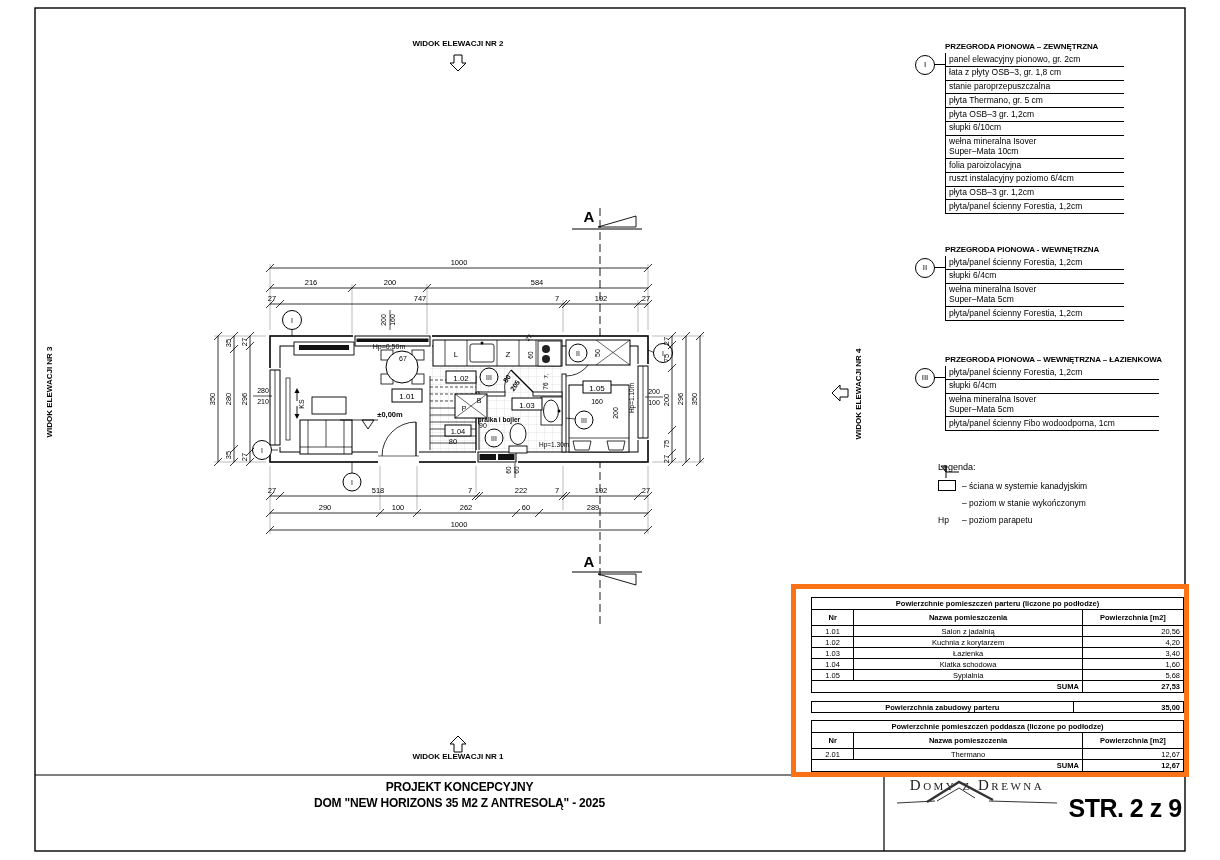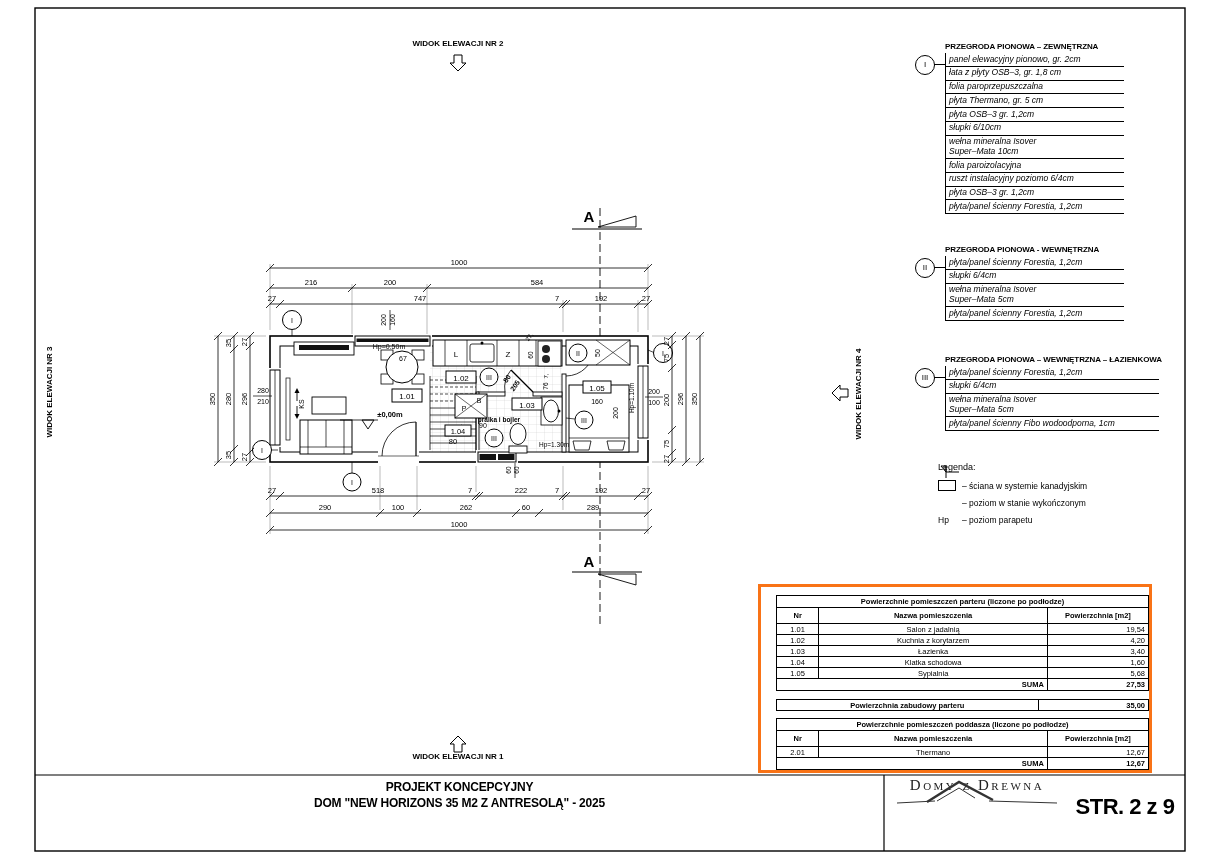--- a/index.html
+++ b/index.html
@@ -4,53 +4,53 @@
 <style>
   html,body{margin:0;padding:0;background:#e8e8e8;}
   .sheet{position:relative;width:1220px;height:860px;background:#fff;font-family:"Liberation Sans",sans-serif;overflow:hidden;}
   .sheet svg{position:absolute;left:0;top:0;}
   svg text{font-family:"Liberation Sans",sans-serif;fill:#000;}
   .overlay{position:absolute;z-index:2;}
 
   
   .spec{position:absolute;width:290px;}
   .spec-title{margin-left:30px;font-size:8px;font-weight:bold;letter-spacing:-0.1px;white-space:nowrap;}
-  .spec-list{margin-left:30px;margin-top:2px;border-left:1px solid #000;font-style:italic;}
+  .spec-list{margin-left:30px;margin-top:2px;border-left:1px solid #000;}
   .spec-list .layer{font-size:8.5px;line-height:1.15;padding:1.5px 3px;border-bottom:1px solid #000;white-space:pre-line;}
   .spec-marker{position:absolute;left:0;top:13px;width:18px;height:18px;border:1px solid #000;border-radius:50%;
     text-align:center;line-height:18px;font-size:8px;}
   .spec-marker::after{content:"";position:absolute;left:18px;top:8px;width:12px;height:1px;background:#000;}
 
   
   .legend{position:absolute;left:938px;top:462px;width:250px;font-size:8.5px;}
   .legend-title{font-size:9px;margin-bottom:8px;}
   .legend-row{display:flex;align-items:center;margin-bottom:7px;gap:0;}
   .legend-sym{width:24px;display:flex;justify-content:flex-start;align-items:center;}
   .lg-wall{width:16px;height:9px;border:1.2px solid #000;}
   .lg-hp{font-size:8.5px;}
 
   
-  .tables-box{position:absolute;left:758px;top:584px;width:388px;height:183px;border:3px solid #f97316;}
+  .tables-box{position:absolute;left:791px;top:584px;width:388px;height:183px;border:5px solid #f97316;}
   table{border-collapse:collapse;position:absolute;left:15px;table-layout:fixed;}
   td{border:1px solid #000;font-size:7.5px;padding:0 3px;height:10px;overflow:hidden;white-space:nowrap;}
   .t-title td{font-weight:bold;text-align:center;height:11px;}
   .t-head td{font-weight:bold;text-align:center;height:15px;}
   .c-nr{width:36px;text-align:center;}
   .c-name{width:226px;text-align:center;}
   .c-area{width:95px;text-align:right;}
   .t-suma td{font-weight:bold;height:11px;}
   .t-suma .c-sum{ text-align:right;}
   .tb-label{width:262px;text-align:center;font-weight:bold;}
   .tb-val{width:95px;text-align:right;font-weight:bold;padding-left:15px;}
 
   
   .tb-line{position:absolute;left:35px;width:849px;text-align:center;font-weight:bold;font-size:12px;letter-spacing:-0.2px;}
   .logo{position:absolute;left:893px;top:779px;width:168px;text-align:center;}
   .logo-text{font-family:"Liberation Serif",serif;font-variant:small-caps;font-size:15px;letter-spacing:2.5px;color:#222;margin-top:-2px;}
-  .page-num{position:absolute;left:1068px;top:794px;width:114px;text-align:center;font-weight:bold;font-size:22px;letter-spacing:-0.5px;}
+  .page-num{position:absolute;left:1068px;top:794px;width:114px;text-align:center;font-weight:bold;font-size:25px;letter-spacing:-0.5px;}
 </style>
 </head>
 <body>
 
 <div class="sheet">
 
 <svg width="1220" height="860" viewBox="0 0 1220 860">
   <defs>
     <pattern id="tiles" width="8" height="8" patternUnits="userSpaceOnUse">
       <path d="M8,0 H0 V8" stroke="#cccccc" fill="none" stroke-width="0.5"></path>
@@ -361,21 +361,21 @@
     <text x="697" y="399" text-anchor="middle" transform="rotate(-90 697 399)">350</text>
   </g>
 </svg>
 
 <div class="spec overlay" style="left:915px;top:42px;">
   <div class="spec-marker"><span>I</span></div>
   <div class="spec-title">PRZEGRODA PIONOWA – ZEWNĘTRZNA</div>
   <div class="spec-list" style="width:178px;">
     <div class="layer">panel elewacyjny pionowo, gr. 2cm</div>
     <div class="layer">łata z płyty OSB–3, gr. 1,8 cm</div>
-    <div class="layer">folia paroprzepuszczalna</div>
+    <div class="layer">stanie paroprzepuszczalna</div>
     <div class="layer">płyta Thermano, gr. 5 cm</div>
     <div class="layer">płyta OSB–3 gr. 1,2cm</div>
     <div class="layer">słupki 6/10cm</div>
     <div class="layer">wełna mineralna Isover
 Super–Mata 10cm</div>
     <div class="layer">folia paroizolacyjna</div>
     <div class="layer">ruszt instalacyjny poziomo 6/4cm</div>
     <div class="layer">płyta OSB–3 gr. 1,2cm</div>
     <div class="layer">płyta/panel ścienny Forestia, 1,2cm</div>
   </div>
@@ -436,21 +436,21 @@
             <td colspan="3">Powierzchnie pomieszczeń parteru (liczone po podłodze)</td>
           </tr>
     <tr class="t-head">
       <td class="c-nr">Nr</td>
       <td class="c-name" style="text-align:center;">Nazwa pomieszczenia</td>
       <td class="c-area" style="text-align:center;">Powierzchnia [m2]</td>
     </tr>
     <tr>
       <td class="c-nr">1.01</td>
       <td class="c-name">Salon z jadalnią</td>
-      <td class="c-area">19,54</td>
+      <td class="c-area">20,56</td>
     </tr>
     <tr>
       <td class="c-nr">1.02</td>
       <td class="c-name">Kuchnia z korytarzem</td>
       <td class="c-area">4,20</td>
     </tr>
     <tr>
       <td class="c-nr">1.03</td>
       <td class="c-name">Łazienka</td>
       <td class="c-area">3,40</td>

